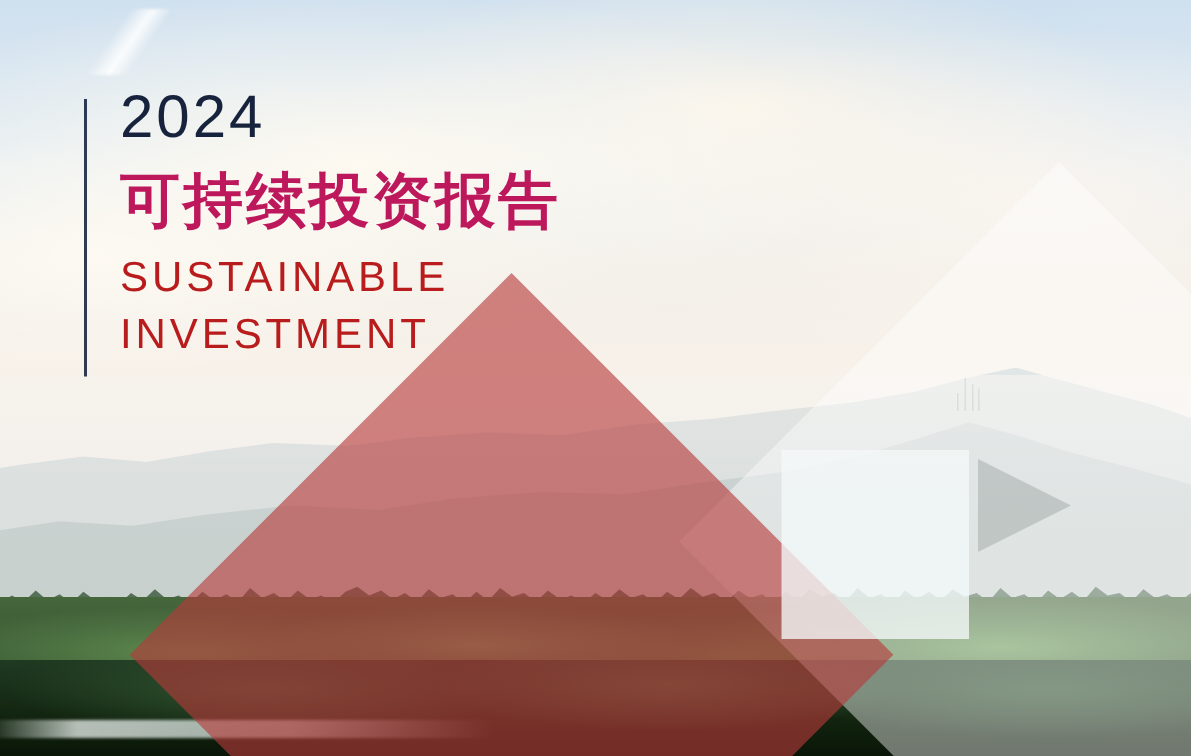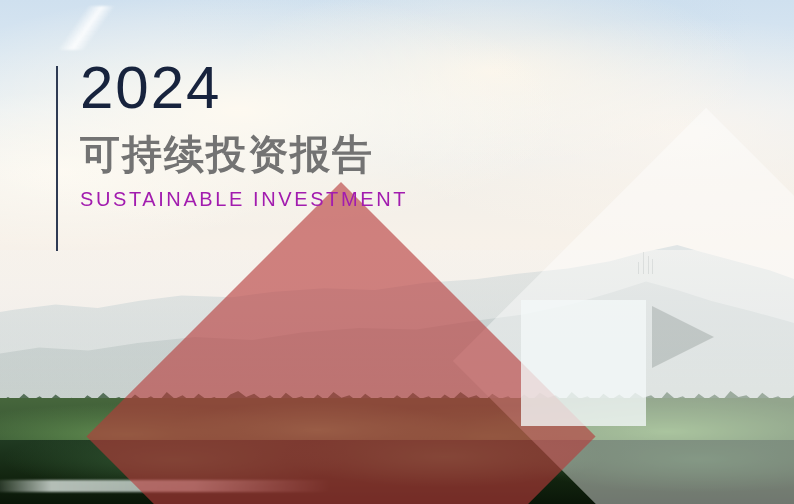--- a/index.html
+++ b/index.html
@@ -159,31 +159,31 @@
     background:rgba(244,248,248,.78);
   }
 
   
   .rule{
     position:absolute;left:56px;top:66px;width:2px;height:185px;
     background:#1d2a45;opacity:.92;
   }
   .titleblock{position:absolute;left:80px;top:58px;width:420px;}
   .year{
-    font-size:60px;line-height:1;font-weight:300;
+    font-size:40px;line-height:1;font-weight:300;
     color:#17233d;letter-spacing:2px;margin:0 0 8px 0;
   }
   .cn{
     font-size:40px;line-height:1.08;font-weight:600;
-    color:#737373;letter-spacing:2px;margin:15px 0 10px 0;
+    color:#be185d;letter-spacing:2px;margin:15px 0 10px 0;
     font-family:"DejaVu Sans","Liberation Sans",sans-serif;
   }
   .en{
-    font-size:20px;line-height:1.35;font-weight:400;
-    color:#a21caf;letter-spacing:2.6px;margin:0;
+    font-size:28px;line-height:1.35;font-weight:400;
+    color:#b91c1c;letter-spacing:2.6px;margin:0;
   }
 </style>
 </head>
 <body>
 
 <div id="cover">
 
   <div class="layer sky"></div>
   <div class="layer clouds"></div>
   <div class="contrail"></div>

